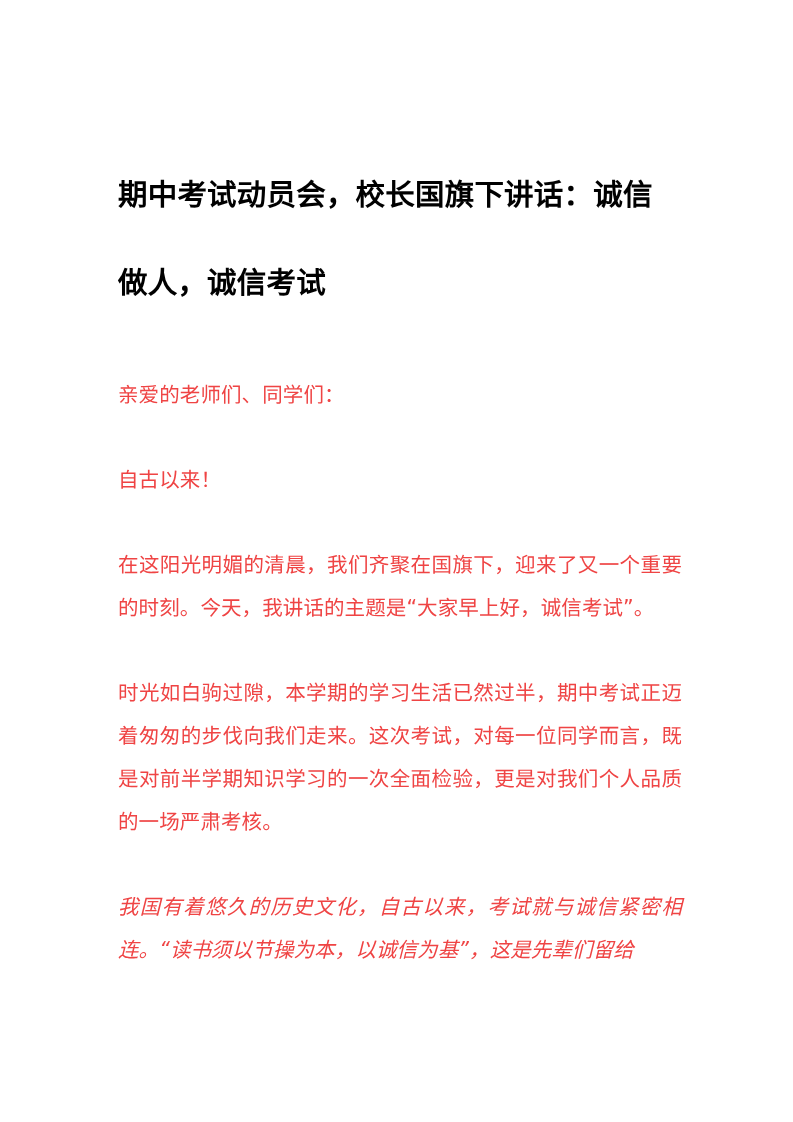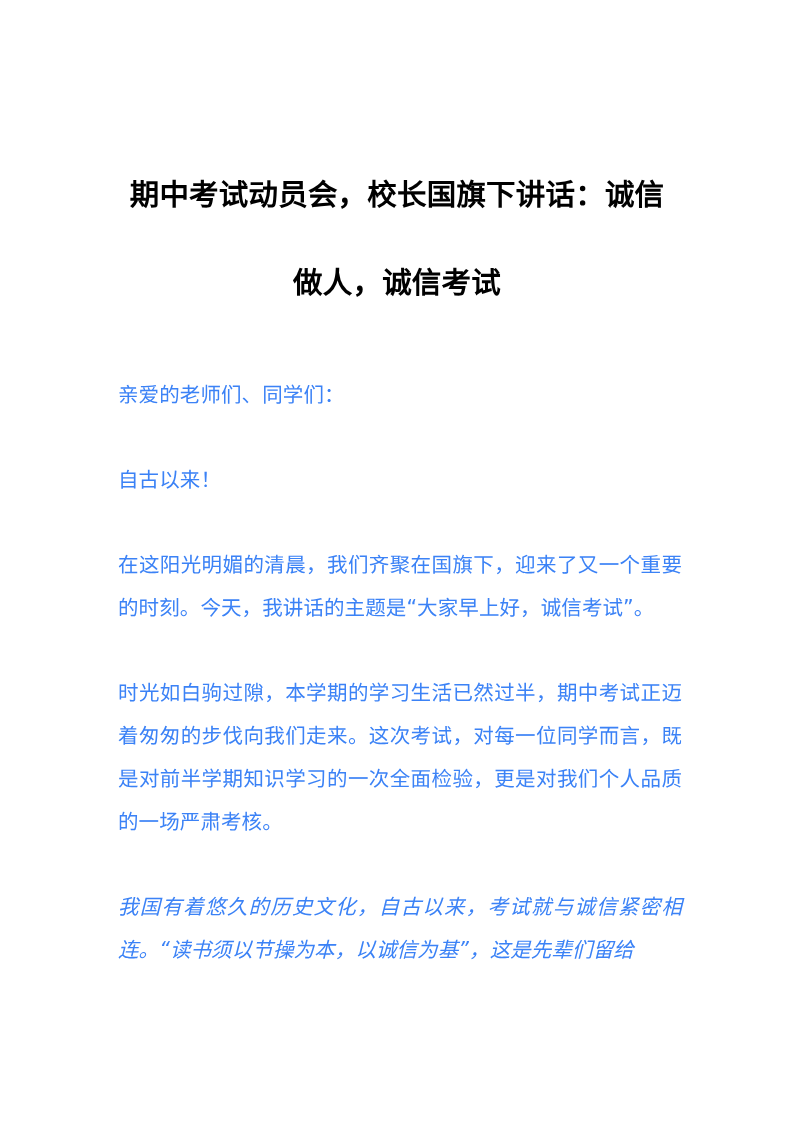--- a/index.html
+++ b/index.html
@@ -24,42 +24,42 @@
     background: #ffffff;
     box-sizing: border-box;
   }
 
   
   .doc-title {
     position: absolute;
     left: 118px;
     top: 131px;
     width: 558px;
-    text-align: center;
+    text-align: left;
     font-size: 29.5px;
     font-weight: bold;
     line-height: 88px;
     letter-spacing: 0.2px;
     color: #000000;
     white-space: normal;
     word-break: break-all;
   }
 
   
   .doc-body {
     position: absolute;
     left: 118px;
     top: 374px;
     width: 564px;
   }
 
   .para {
     font-size: 20.5px;
     line-height: 43px;
-    color: #3b82f6;
+    color: #ef4444;
     margin: 0 0 42px 0;
     text-align: justify;
     text-justify: inter-ideograph;
     word-break: break-all;
     letter-spacing: 0.1px;
   }
 
   .para:last-child {
     margin-bottom: 0;
     font-style: italic;

